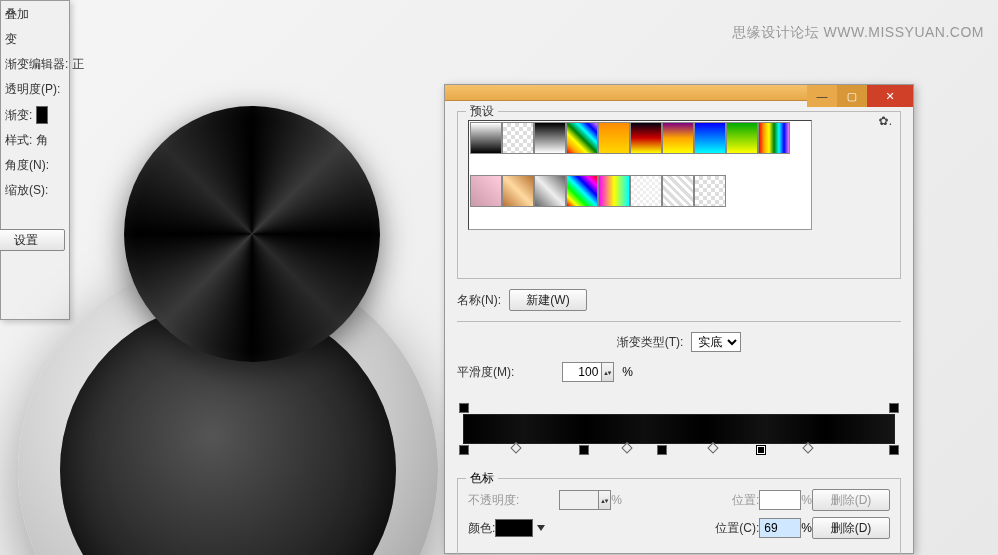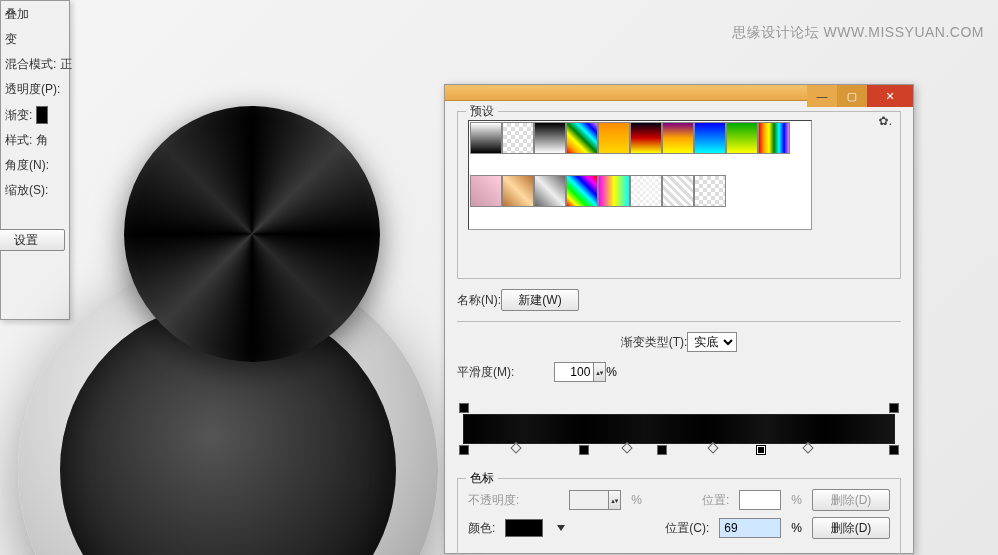--- a/index.html
+++ b/index.html
@@ -26,39 +26,39 @@
 .gear { position: absolute; top: 2px; right: 8px; color: #444; font-size: 12px; user-select: none; }
 .swatches { display: flex; flex-wrap: wrap; gap: 0; width: 344px; background: #fff; border: 1px inset #999; padding: 1px; height: 110px; overflow: hidden; }
 .swatch { width: 32px; height: 32px; border: 1px solid #888; }
 .sw1{background:linear-gradient(#fff,#000);} .sw2{background:conic-gradient(#ddd 25%,#fff 0 50%,#ddd 0 75%,#fff 0);background-size:8px 8px;} .sw3{background:linear-gradient(#000,#fff);} .sw4{background:linear-gradient(45deg,red,orange,yellow,green,cyan,blue,violet);} .sw5{background:linear-gradient(#ff8c00,#ffd700);} .sw6{background:linear-gradient(#001,#c00,#ff0);} .sw7{background:linear-gradient(#800080,#ffa500,#ff0);} .sw8{background:linear-gradient(#00f,#0ff);} .sw9{background:linear-gradient(#0a0,#ff0);} .sw10{background:linear-gradient(90deg,red,orange,yellow,green,cyan,blue,violet);}
 .sw11{background:linear-gradient(45deg,#c9a,#fcd);} .sw12{background:linear-gradient(45deg,#b87333,#ffd9a0,#b87333);} .sw13{background:linear-gradient(45deg,#666,#eee,#666);} .sw14{background:linear-gradient(45deg,red,yellow,lime,cyan,blue,magenta,red);} .sw15{background:linear-gradient(90deg,#f0f,#ff0,#0ff);} .sw16{background:conic-gradient(#eee 25%,#fff 0 50%,#eee 0 75%,#fff 0);background-size:6px 6px;} .sw17{background:repeating-linear-gradient(45deg,#ddd 0 3px,#fff 3px 6px);} .sw18{background:conic-gradient(#ddd 25%,#fff 0 50%,#ddd 0 75%,#fff 0);background-size:8px 8px;}
 
 .btn { display: inline-block; min-width: 78px; height: 22px; line-height: 20px; border: 1px solid #888; background: linear-gradient(#fdfdfd,#e4e4e4); text-align: center; padding: 0 6px; border-radius: 2px; color: #222; }
 .btn.disabled { color: #999; }
 .side-btns { position: absolute; right: 14px; top: 46px; display: flex; flex-direction: column; gap: 6px; }
 
-.row { display: flex; align-items: center; margin-top: 10px; }
+.row { display: flex; align-items: center; gap: 8px; margin-top: 10px; }
 .label { color: #333; }
 input.text { height: 20px; border: 1px solid #888; padding: 0 4px; background: #fff; }
 select.sel { height: 20px; border: 1px solid #888; background: #fff; padding: 0 2px; }
 .numbox { display: inline-flex; align-items: center; padding-left: 40px; }
 .numbox input { width: 40px; height: 20px; border: 1px solid #888; text-align: right; padding-right: 3px; }
 .numbox .spin { width: 12px; height: 20px; border: 1px solid #888; border-left: none; background: linear-gradient(#f6f6f6,#ddd); display:flex;flex-direction:column;justify-content:center;align-items:center;font-size:7px;line-height:7px;color:#333; }
 
 .grad-bar-wrap { margin-top: 18px; padding: 14px 6px 26px; position: relative; }
 .grad-bar { height: 30px; border: 1px solid #222; background: linear-gradient(90deg,#000 0%,#111 14%,#000 28%,#0e0e0e 42%,#000 56%,#121212 70%,#000 84%,#151515 100%); position: relative; }
 .stop { position: absolute; width: 10px; height: 10px; background: #000; border: 1px solid #666; transform: translateX(-50%); }
 .stop.top { top: -12px; }
 .stop.bot { bottom: -12px; }
 .diamond { position:absolute; bottom:-9px; width:8px;height:8px; border:1px solid #666; transform: translateX(-50%) rotate(45deg); background:#eee;}
 .stop.sel { border-color:#000; background:#000; outline:1px solid #fff; outline-offset:-2px;}
 
 .stops-frame { border: 1px solid #bbb; padding: 10px; position: relative; margin-top: 8px; }
 .stops-frame .legend { position: absolute; top: -9px; left: 8px; background: #f0f0f0; padding: 0 4px; }
-.stop-row { display:flex; align-items:center; gap:10px; margin-bottom:6px; }
+.stop-row { display:flex; align-items:center; margin-bottom:6px; }
 .colorbox { width: 38px; height: 18px; border: 1px solid #666; background:#000; display:inline-block; }
 .tri { display:inline-block; width:0;height:0;border-left:4px solid transparent;border-right:4px solid transparent;border-top:6px solid #333; margin-left:4px; vertical-align:middle;}
 .sep { border:0; border-top:1px solid #bbb; margin:10px 0 6px; }
 
 .panel2 { left: 916px; top: 114px; width: 70px; height: 320px; background:#f0f0f0; border:1px solid #999; box-shadow:2px 2px 6px rgba(0,0,0,0.2); padding:5px 4px;}
 .panel2 .prow{display:flex;align-items:center;justify-content:flex-start;gap:4px;margin-bottom:8px;white-space:nowrap;color:#333;}
 .panel2 .wide-btn{width:54px;font-family:Liberation Serif, serif;}
 </style>
 </head>
 <body>
@@ -70,21 +70,21 @@
 <div class="black-knob"></div>
 
 <div class="panel2">
   <div class="prow">
       <span>叠加</span>
     </div>
   <div class="prow">
       <span>变</span>
     </div>
   <div class="prow">
-      <span>混合模式:</span>
+      <span>渐变编辑器:</span>
       <span>正</span>
     </div>
   <div class="prow">
       <span>透明度(P):</span>
     </div>
   <div class="prow">
       <span>渐变:</span>
       <span class="colorbox" style="width:12px"></span>
     </div>
   <div class="prow">
@@ -189,19 +189,19 @@
         <input class="text" style="width: 42px;" disabled="" value="">
         <span style="color:#999">%</span>
         <span class="btn disabled">删除(D)</span>
       </div>
       <div class="stop-row">
         <span class="label">颜色:</span>
         <span class="colorbox"></span>
           <span class="tri"></span>
         <span style="flex:1"></span>
         <span class="label">位置(C):</span>
-        <input class="text" style="width: 62px; background: rgb(207, 232, 255);" value="69">
+        <input class="text" style="width: 42px; background: rgb(207, 232, 255);" value="69">
         <span>%</span>
         <span class="btn">删除(D)</span>
       </div>
     </div>
   </div>
 </div>
 
 </body></html>

